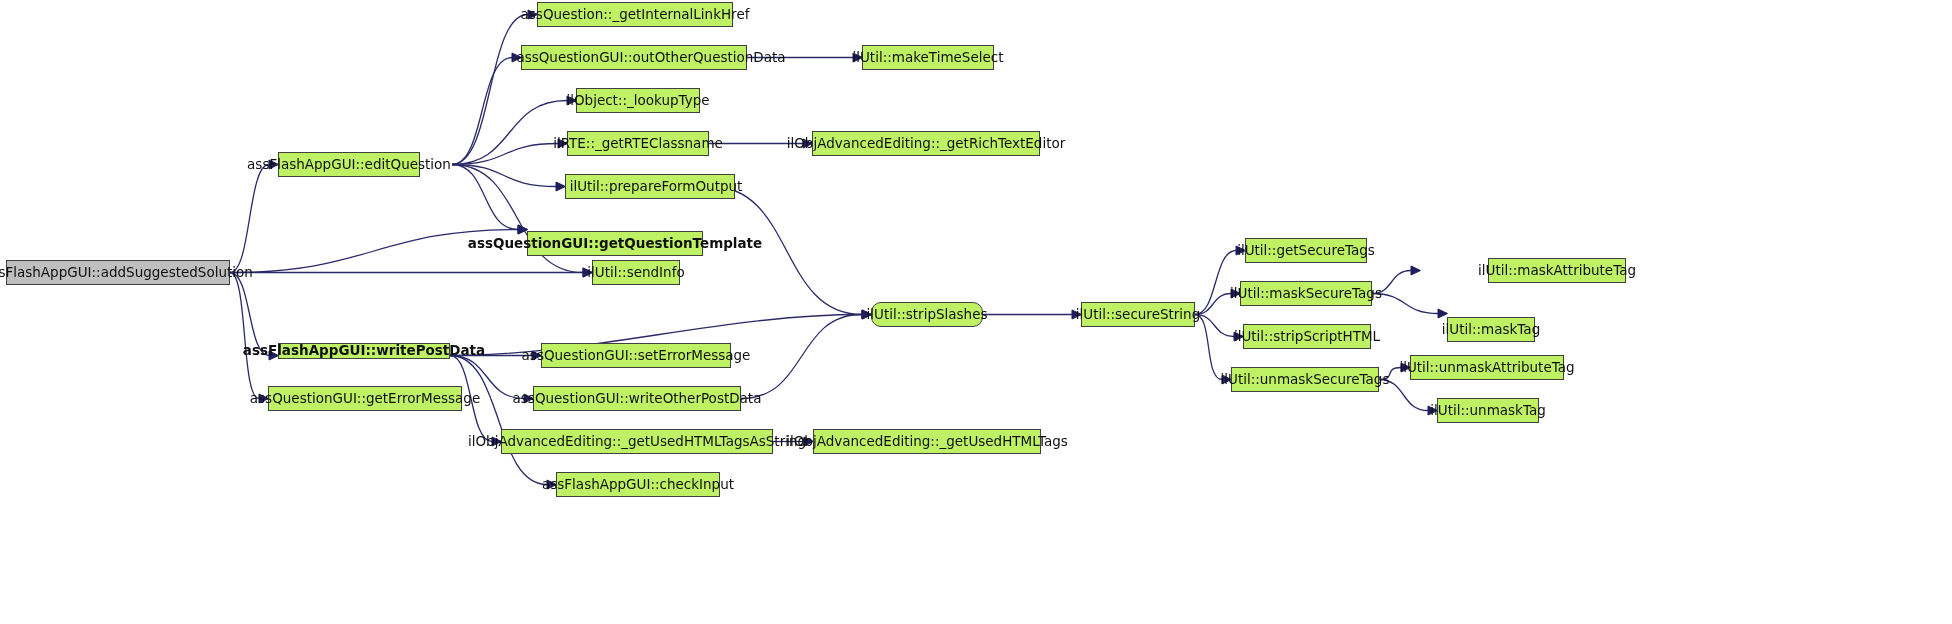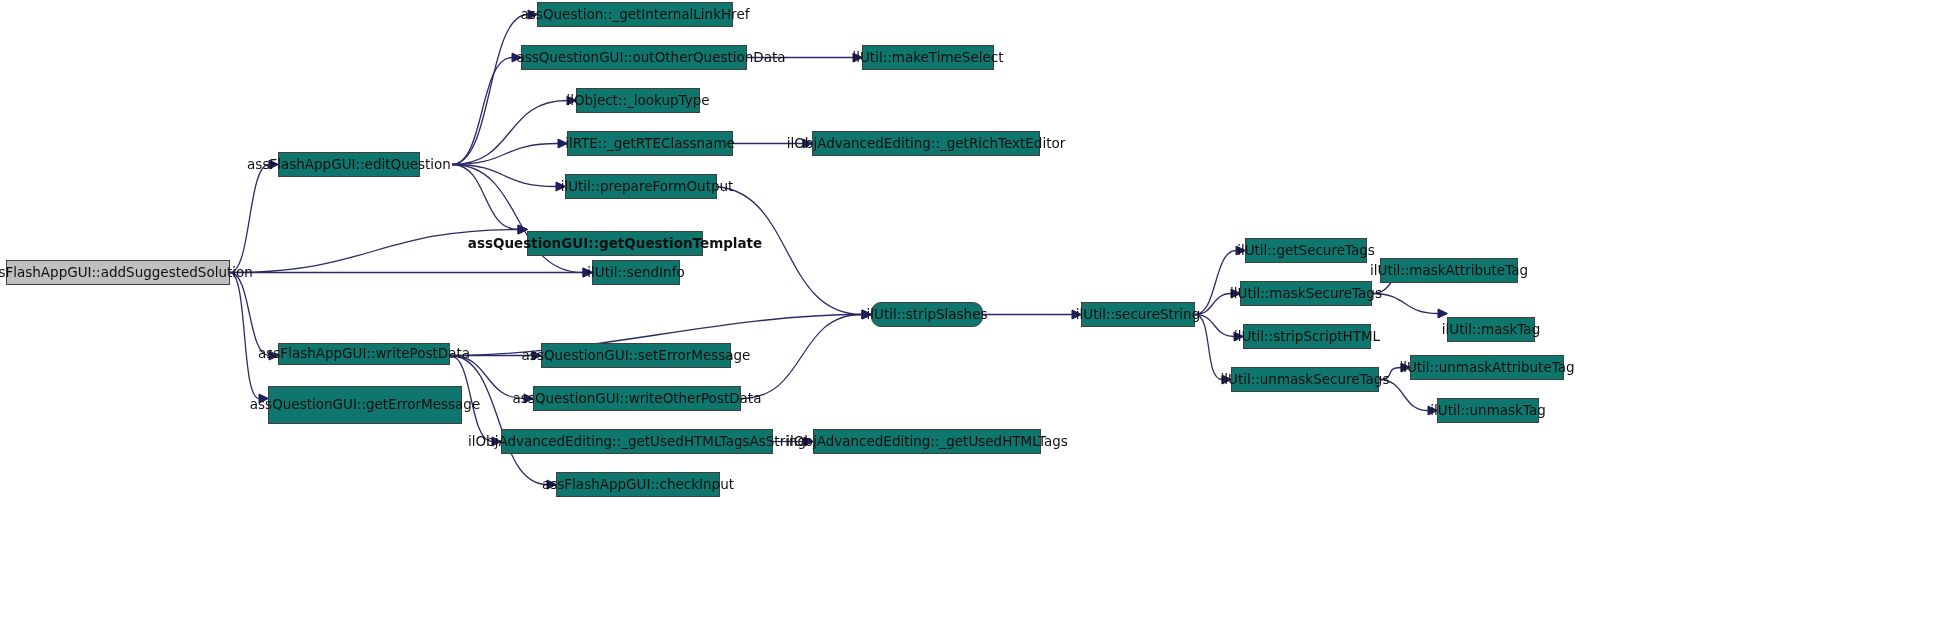--- a/index.html
+++ b/index.html
@@ -1,18 +1,18 @@
 <!DOCTYPE html>
 <html><head>
 <meta charset="utf-8">
 <style>
   html,body{margin:0;padding:0;background:#ffffff;}
   body{font-family:"DejaVu Sans","Liberation Sans",sans-serif;}
   #graph{position:relative;width:1952px;height:624px;background:#ffffff;overflow:hidden;}
-  .node{position:absolute;box-sizing:border-box;border:1px solid #404040;background:#0f766e;
+  .node{position:absolute;box-sizing:border-box;border:1px solid #404040;background:#bef264;
         display:flex;align-items:center;justify-content:center;
         font-size:13.5px;color:#101010;white-space:nowrap;letter-spacing:0px;line-height:1;}
   .node.root{background:#bfbfbf;border-color:#404040;}
   svg.edges{position:absolute;left:0;top:0;width:1952px;height:624px;overflow:visible;}
   svg.edges path{fill:none;stroke:#2a2a6a;stroke-width:1.3px;}
   svg.edges polygon{fill:#1f1f5e;stroke:#1f1f5e;stroke-width:1px;}
 </style>
 </head>
 <body>
 
@@ -81,39 +81,39 @@
       <path d="M 1379 379.5 C 1405.95 379.5, 1401.05 410.5, 1428 410.5"></path>
       <polygon points="1428,406 1428,415 1437.5,410.5"></polygon>
     </svg>
   <div id="node-layer">
       <div class="node root" style="left: 6px; top: 260px; width: 224px; height: 25px;">
         <span>assFlashAppGUI::addSuggestedSolution</span>
       </div>
       <div class="node" style="left: 278px; top: 152px; width: 142px; height: 25px;">
         <span>assFlashAppGUI::editQuestion</span>
       </div>
-      <div class="node" style="left: 278px; top: 343px; width: 172px; height: 22px;">
+      <div class="node" style="left: 278px; top: 343px; width: 172px; height: 16px; font-weight: bold;">
         <span>assFlashAppGUI::writePostData</span>
       </div>
-      <div class="node" style="left: 268px; top: 386px; width: 194px; height: 38px;">
+      <div class="node" style="left: 268px; top: 386px; width: 194px; height: 25px;">
         <span>assQuestionGUI::getErrorMessage</span>
       </div>
       <div class="node" style="left: 537px; top: 2px; width: 196px; height: 25px;">
         <span>assQuestion::_getInternalLinkHref</span>
       </div>
       <div class="node" style="left: 521px; top: 45px; width: 226px; height: 25px; padding-left: 34px;">
         <span>assQuestionGUI::outOtherQuestionData</span>
       </div>
       <div class="node" style="left: 576px; top: 88px; width: 124px; height: 25px;">
         <span>ilObject::_lookupType</span>
       </div>
-      <div class="node" style="left: 567px; top: 131px; width: 166px; height: 25px;">
+      <div class="node" style="left: 567px; top: 131px; width: 142px; height: 25px;">
         <span>ilRTE::_getRTEClassname</span>
       </div>
-      <div class="node" style="left: 565px; top: 174px; width: 152px; height: 25px; padding-left: 12px;">
+      <div class="node" style="left: 565px; top: 174px; width: 170px; height: 25px; padding-left: 12px;">
         <span>ilUtil::prepareFormOutput</span>
       </div>
       <div class="node" style="left: 527px; top: 231px; width: 176px; height: 25px; font-weight: bold;">
         <span>assQuestionGUI::getQuestionTemplate</span>
       </div>
       <div class="node" style="left: 592px; top: 260px; width: 88px; height: 25px;">
         <span>ilUtil::sendInfo</span>
       </div>
       <div class="node" style="left: 541px; top: 343px; width: 190px; height: 25px;">
         <span>assQuestionGUI::setErrorMessage</span>
@@ -147,21 +147,21 @@
       </div>
       <div class="node" style="left: 1240px; top: 281px; width: 132px; height: 25px;">
         <span>ilUtil::maskSecureTags</span>
       </div>
       <div class="node" style="left: 1243px; top: 324px; width: 128px; height: 25px;">
         <span>ilUtil::stripScriptHTML</span>
       </div>
       <div class="node" style="left: 1231px; top: 367px; width: 148px; height: 25px;">
         <span>ilUtil::unmaskSecureTags</span>
       </div>
-      <div class="node" style="left: 1380px; top: 258px; width: 138px; height: 25px;">
+      <div class="node" style="left: 1488px; top: 258px; width: 138px; height: 25px;">
         <span>ilUtil::maskAttributeTag</span>
       </div>
       <div class="node" style="left: 1447px; top: 301px; width: 88px; height: 25px; margin-top: 16px;">
         <span>ilUtil::maskTag</span>
       </div>
       <div class="node" style="left: 1410px; top: 355px; width: 154px; height: 25px;">
         <span>ilUtil::unmaskAttributeTag</span>
       </div>
       <div class="node" style="left: 1437px; top: 398px; width: 102px; height: 25px;">
         <span>ilUtil::unmaskTag</span>

